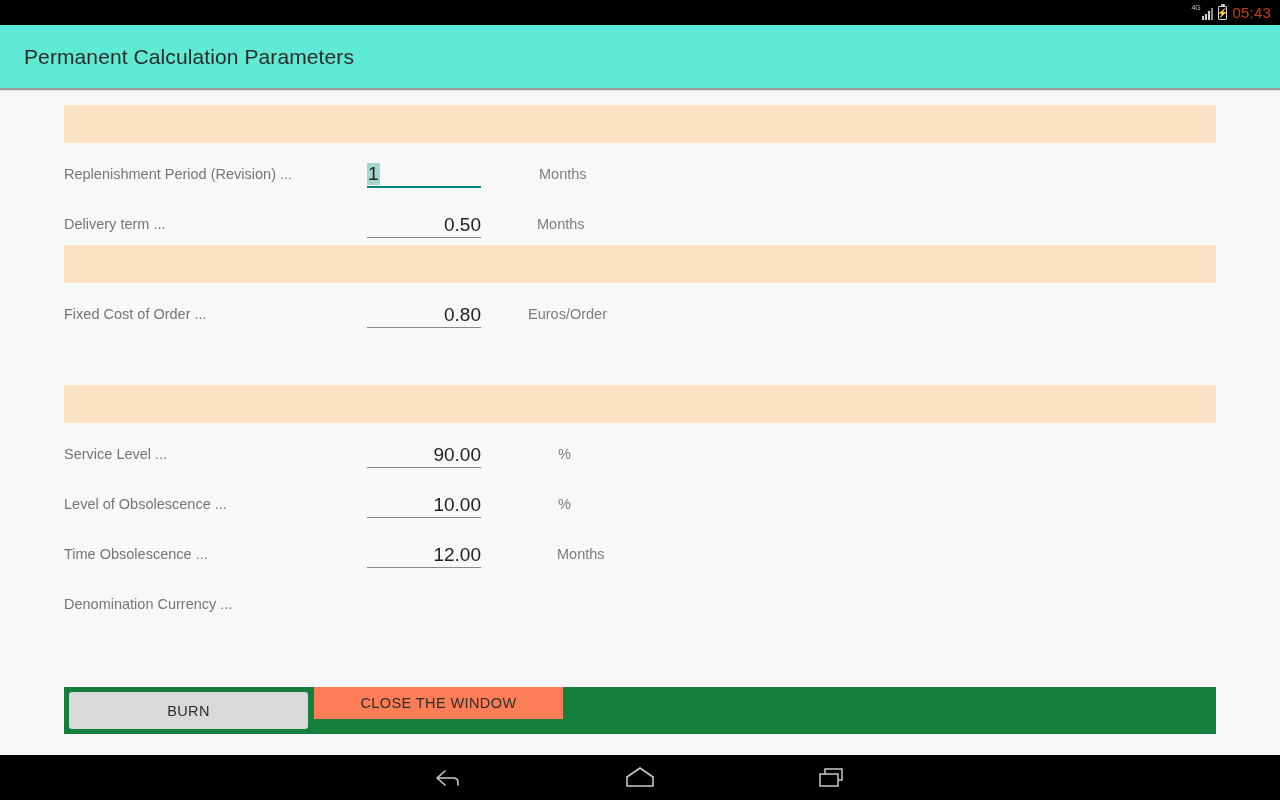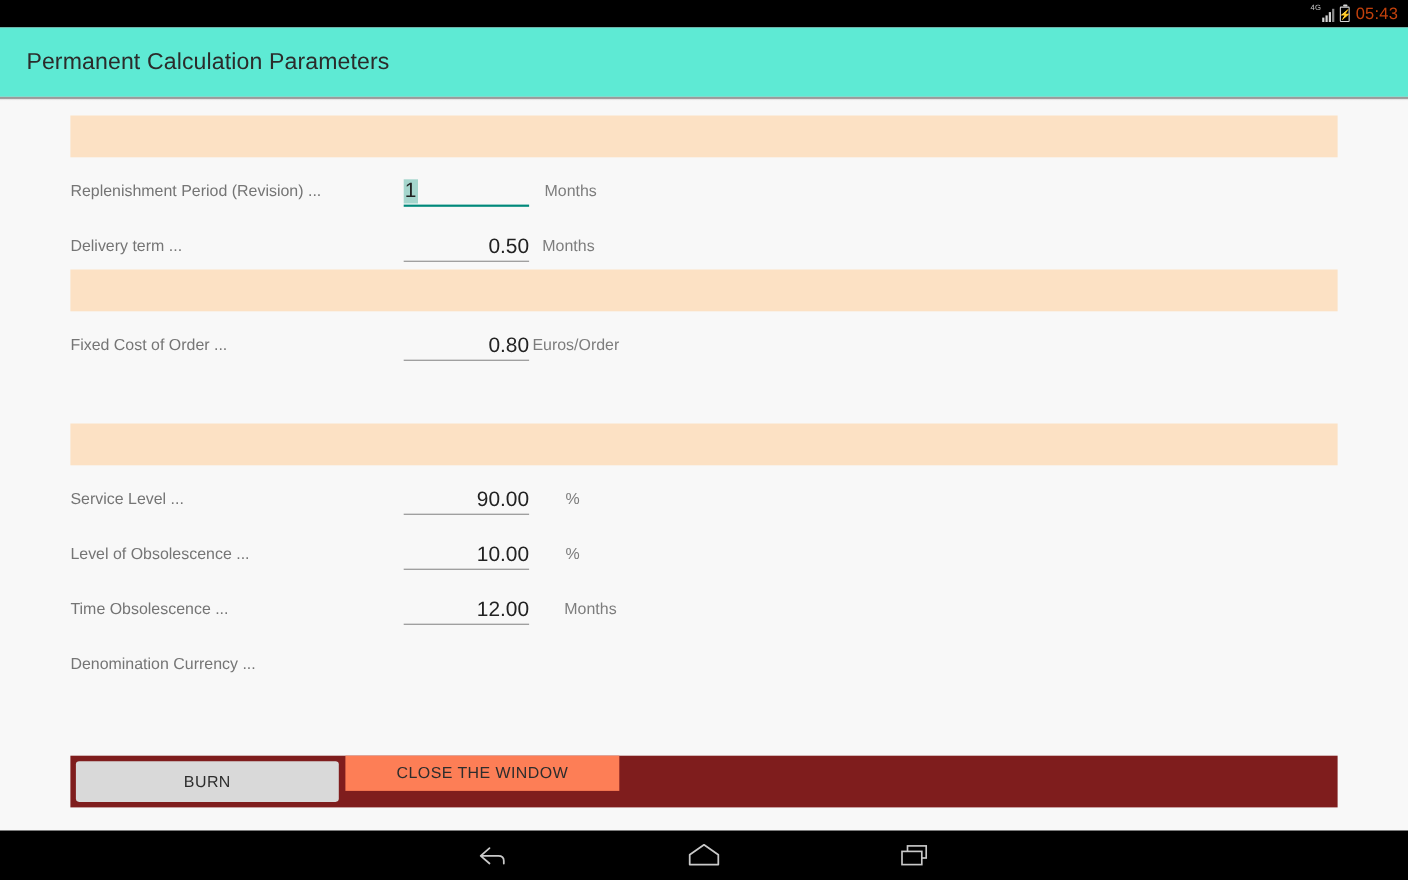--- a/index.html
+++ b/index.html
@@ -86,26 +86,27 @@
   .field.focused .val { background: #a5d6cd; padding: 0 1px; }
   .field.wide {
     width: 173px; justify-content: flex-start;
     border-bottom: 1.2px solid #8a8a8a;
   }
   .field.wide .val { font-size: 19.5px; color: #262626; }
   .unit {
     position: absolute; top: 50%; transform: translateY(-50%);
     font-size: 14.5px; color: #7d7d7d; white-space: nowrap;
     font-family: "Liberation Sans", sans-serif;
+    margin-left: 44px;
   }
 
   
   .buttonbar {
     position: absolute; left: 64px; top: 687px; width: 1152px; height: 47px;
-    background: #7f1d1d; display: flex; align-items: center;
+    background: #15803d; display: flex; align-items: center;
   }
   .btn-burn {
     position: absolute; left: 5px; top: 5px; width: 239px; height: 37px;
     background: #d9d9d9; border-radius: 3px;
     display: flex; align-items: center; justify-content: center;
     font-size: 14.5px; color: #2d2d2d; letter-spacing: .4px;
     font-family: "Liberation Sans", sans-serif;
   }
   .btn-close {
     position: absolute; left: 250px; top: 0px; width: 249px; height: 32px;

